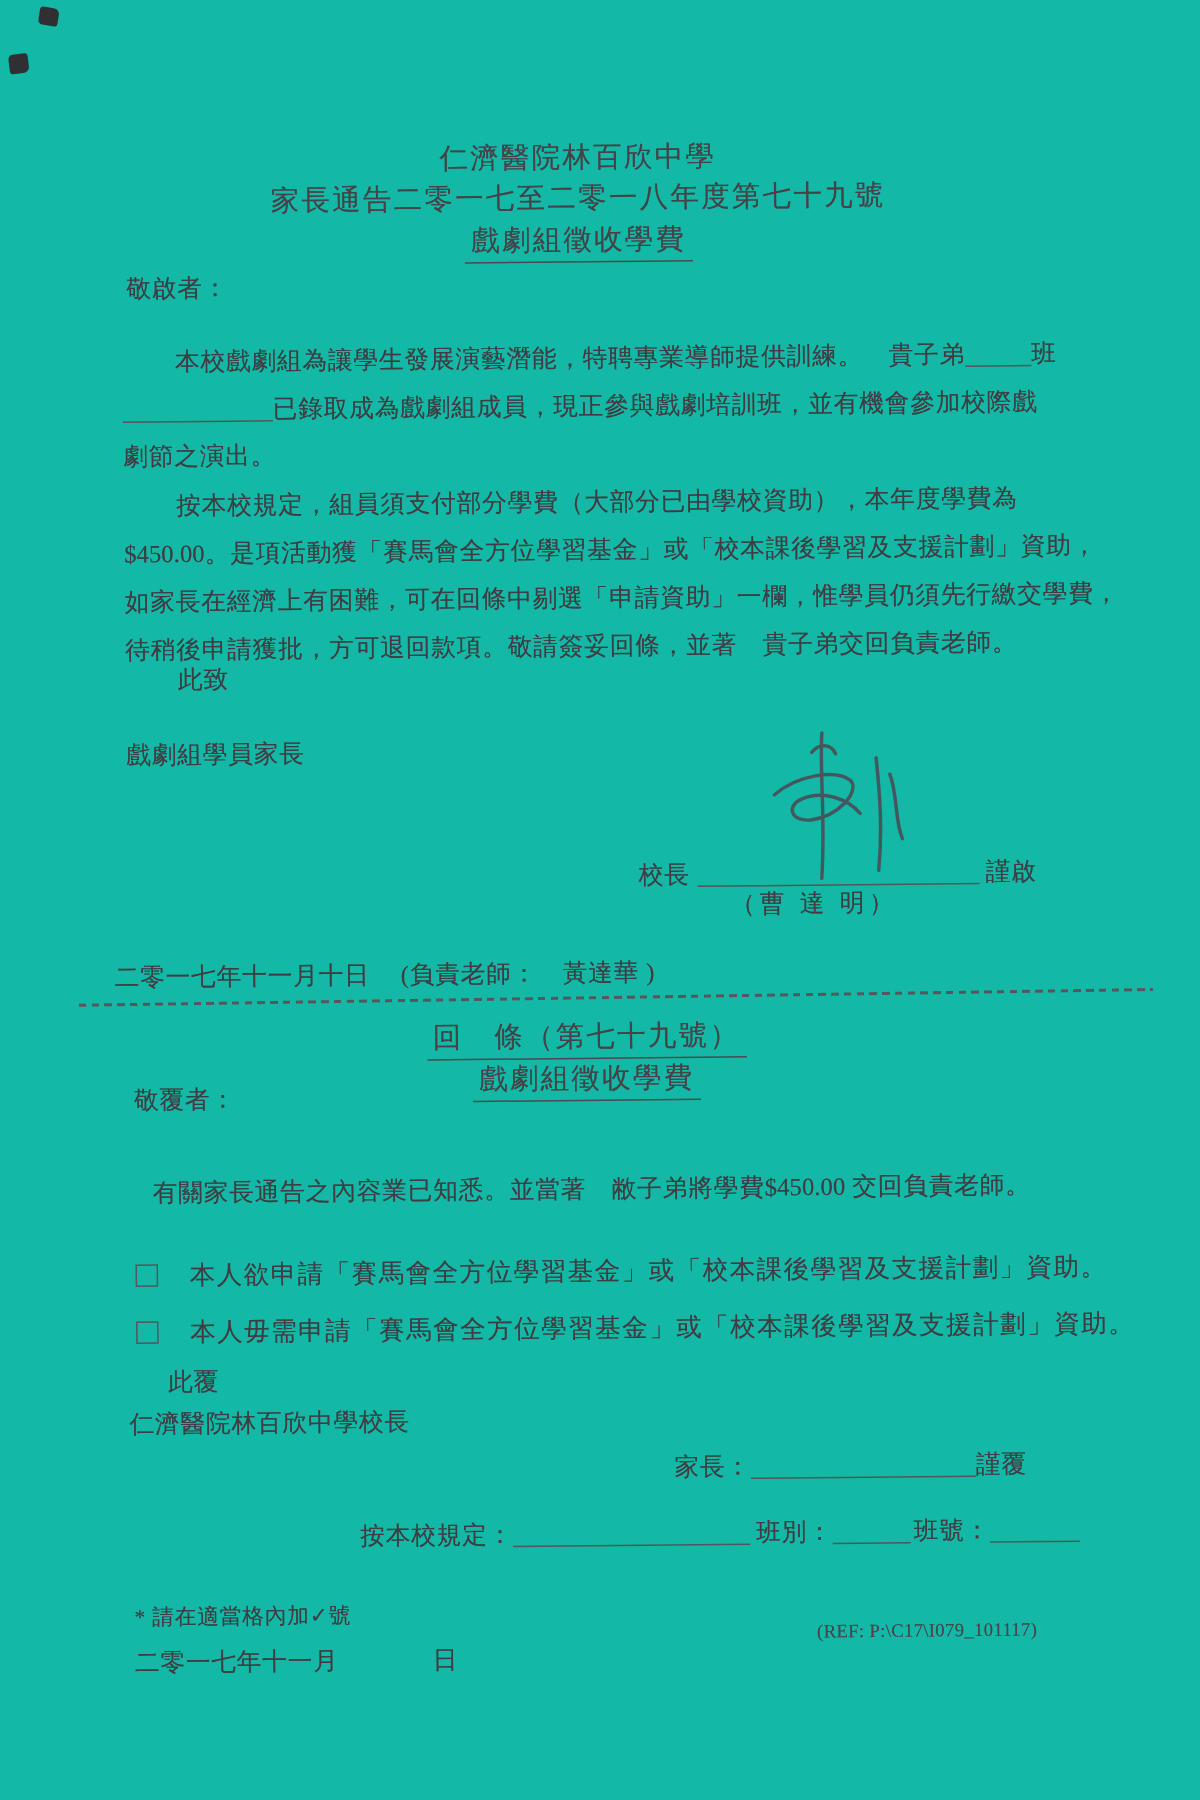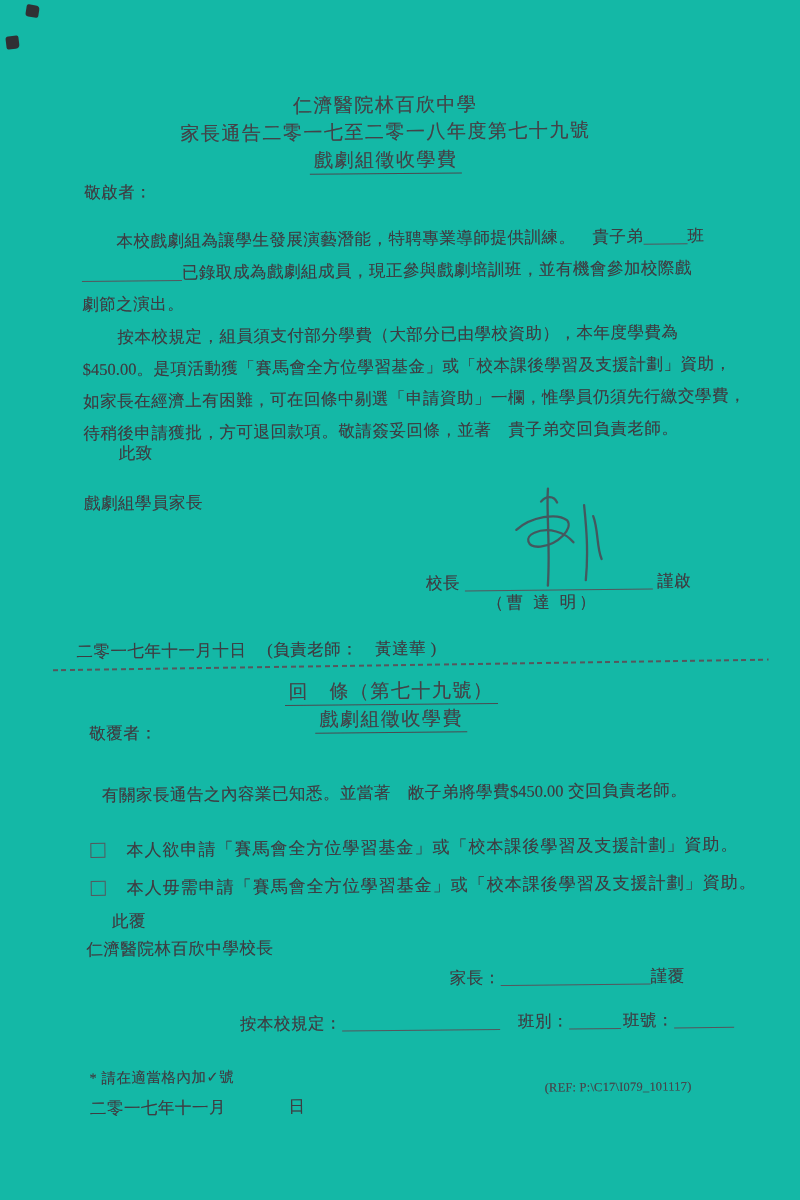--- a/index.html
+++ b/index.html
@@ -116,21 +116,21 @@
     <div class="line opt" style="left:124px; top:874px">本人毋需申請「賽馬會全方位學習基金」或「校本課後學習及支援計劃」資助。</div>
 
     <div class="line" style="left:109px; top:908px">此覆</div>
     <div class="line" style="left:83px; top:936px">仁濟醫院林百欣中學校長</div>
 
     <div class="line" style="left:446px; top:968px">
       <span>家長：</span><span class="blank" style="width:150px"></span><span>謹覆</span>
     </div>
 
     <div class="line" style="left:236px; top:1012px">
-      <span>按本校規定：</span><span class="blank" style="width:158px"></span><span style="margin-left:18px">班別：</span><span class="blank" style="width:52px"></span><span style="margin-left:2px">班號：</span><span class="blank" style="width:60px"></span>
+      <span>按本校規定：</span><span class="blank" style="width:158px"></span><span style="margin-left:4px">班別：</span><span class="blank" style="width:52px"></span><span style="margin-left:2px">班號：</span><span class="blank" style="width:60px"></span>
     </div>
 
     <div class="line small" style="left:85px; top:1066px">* 請在適當格內加✓號</div>
     <div class="line" style="left:85px; top:1095px">
       <span>二零一七年十一月</span>
       <span style="margin-left:58px">日</span>
     </div>
     <div class="line ref" style="left:540px; top:1082px">(REF: P:\C17\I079_101117)</div>
 
   </div>

